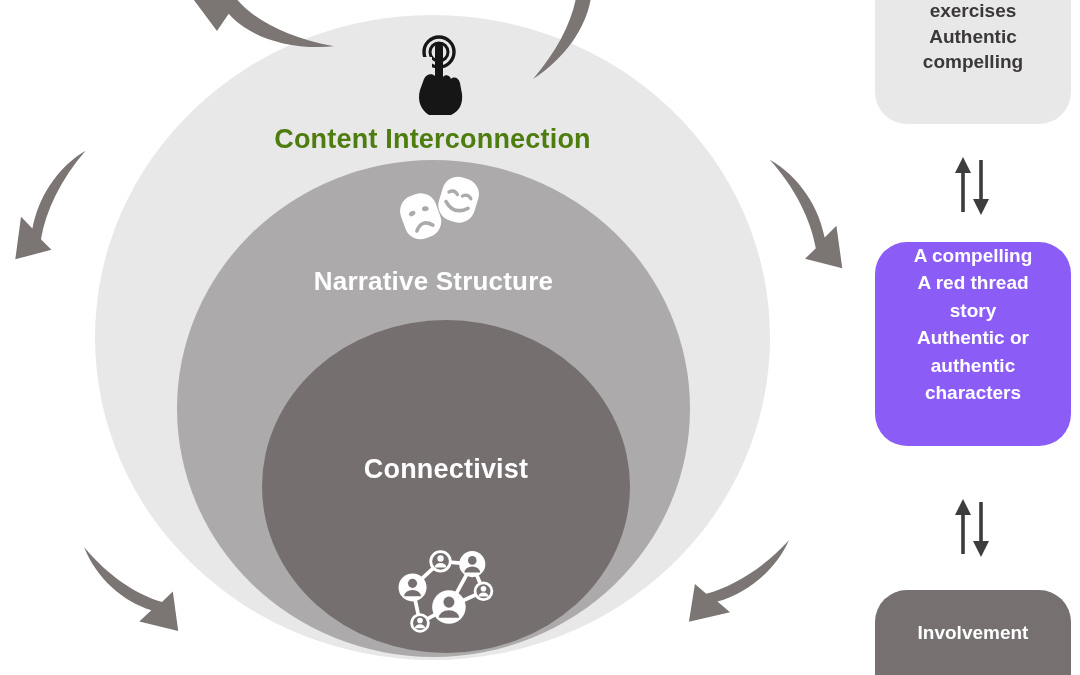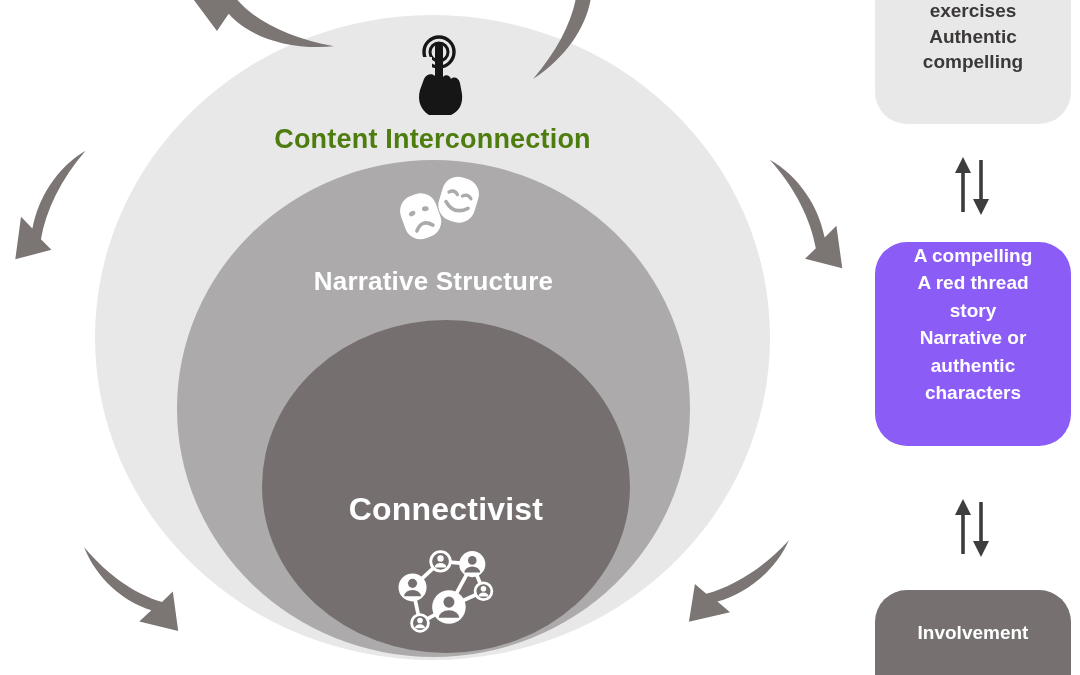--- a/index.html
+++ b/index.html
@@ -8,21 +8,21 @@
     font-family:"Liberation Sans","DejaVu Sans",sans-serif;
   }
   .circle{position:absolute;border-radius:50%;}
   .circle.outer {left:95px; top:15px;  width:675px;height:645px;background:#e9e8e8;}
   .circle.middle{left:177px;top:160px; width:513px;height:497px;background:#acaaaa;}
   .circle.inner {left:262px;top:320px; width:368px;height:333px;background:#756f6f;}
 
   .ring-label{position:absolute;text-align:center;font-weight:bold;letter-spacing:.2px;}
   .label-outer {left:95px; top:124px;width:675px;font-size:27px;color:#4d7c0f;}
   .label-middle{left:177px;top:246px;width:513px;font-size:26px;color:#ffffff;margin-top:20px;}
-  .label-inner {left:262px;top:451px;width:368px;font-size:32px;color:#ffffff;line-height:37px;margin-top:40px;}
+  .label-inner {left:262px;top:451px;width:368px;font-size:27px;color:#ffffff;line-height:37px;}
 
   .icon{position:absolute;}
   .icon-tap    {left:405px;top:30px; width:64px; height:88px;}
   .icon-masks  {left:388px;top:168px;width:104px;height:80px;}
   .icon-network{left:392px;top:538px;width:112px;height:112px;}
 
   .orbit-arrow{position:absolute;}
   .orbit-arrow svg{display:block;width:100%;height:100%;}
   .arrow-top-left    {left:188px;top:-32px;width:148px;height:110px;transform:scaleY(-1) rotate(24deg);}
   .arrow-top-right   {left:505px;top:-38px;width:135px;height:112px;transform:rotate(168deg);}
@@ -169,21 +169,21 @@
       <polygon points="15,1 7,17 23,17" fill="#3e3d3d"></polygon>
       <line x1="33" y1="4" x2="33" y2="48" stroke="#3e3d3d" stroke-width="3.6"></line>
       <polygon points="33,59 25,43 41,43" fill="#3e3d3d"></polygon>
     </svg>
   </div>
 
   <div class="side-box box-story">
     <span class="ln">A compelling</span>
     <span class="ln">A red thread</span>
     <span class="ln">story</span>
-    <span class="ln">Narrative or</span>
+    <span class="ln">Authentic or</span>
     <span class="ln">authentic</span>
     <span class="ln">characters</span>
   </div>
 
   <div class="updown updown-2">
     <svg viewBox="0 0 48 60" xmlns="http://www.w3.org/2000/svg">
       <line x1="15" y1="56" x2="15" y2="12" stroke="#3e3d3d" stroke-width="3.6"></line>
       <polygon points="15,1 7,17 23,17" fill="#3e3d3d"></polygon>
       <line x1="33" y1="4" x2="33" y2="48" stroke="#3e3d3d" stroke-width="3.6"></line>
       <polygon points="33,59 25,43 41,43" fill="#3e3d3d"></polygon>

